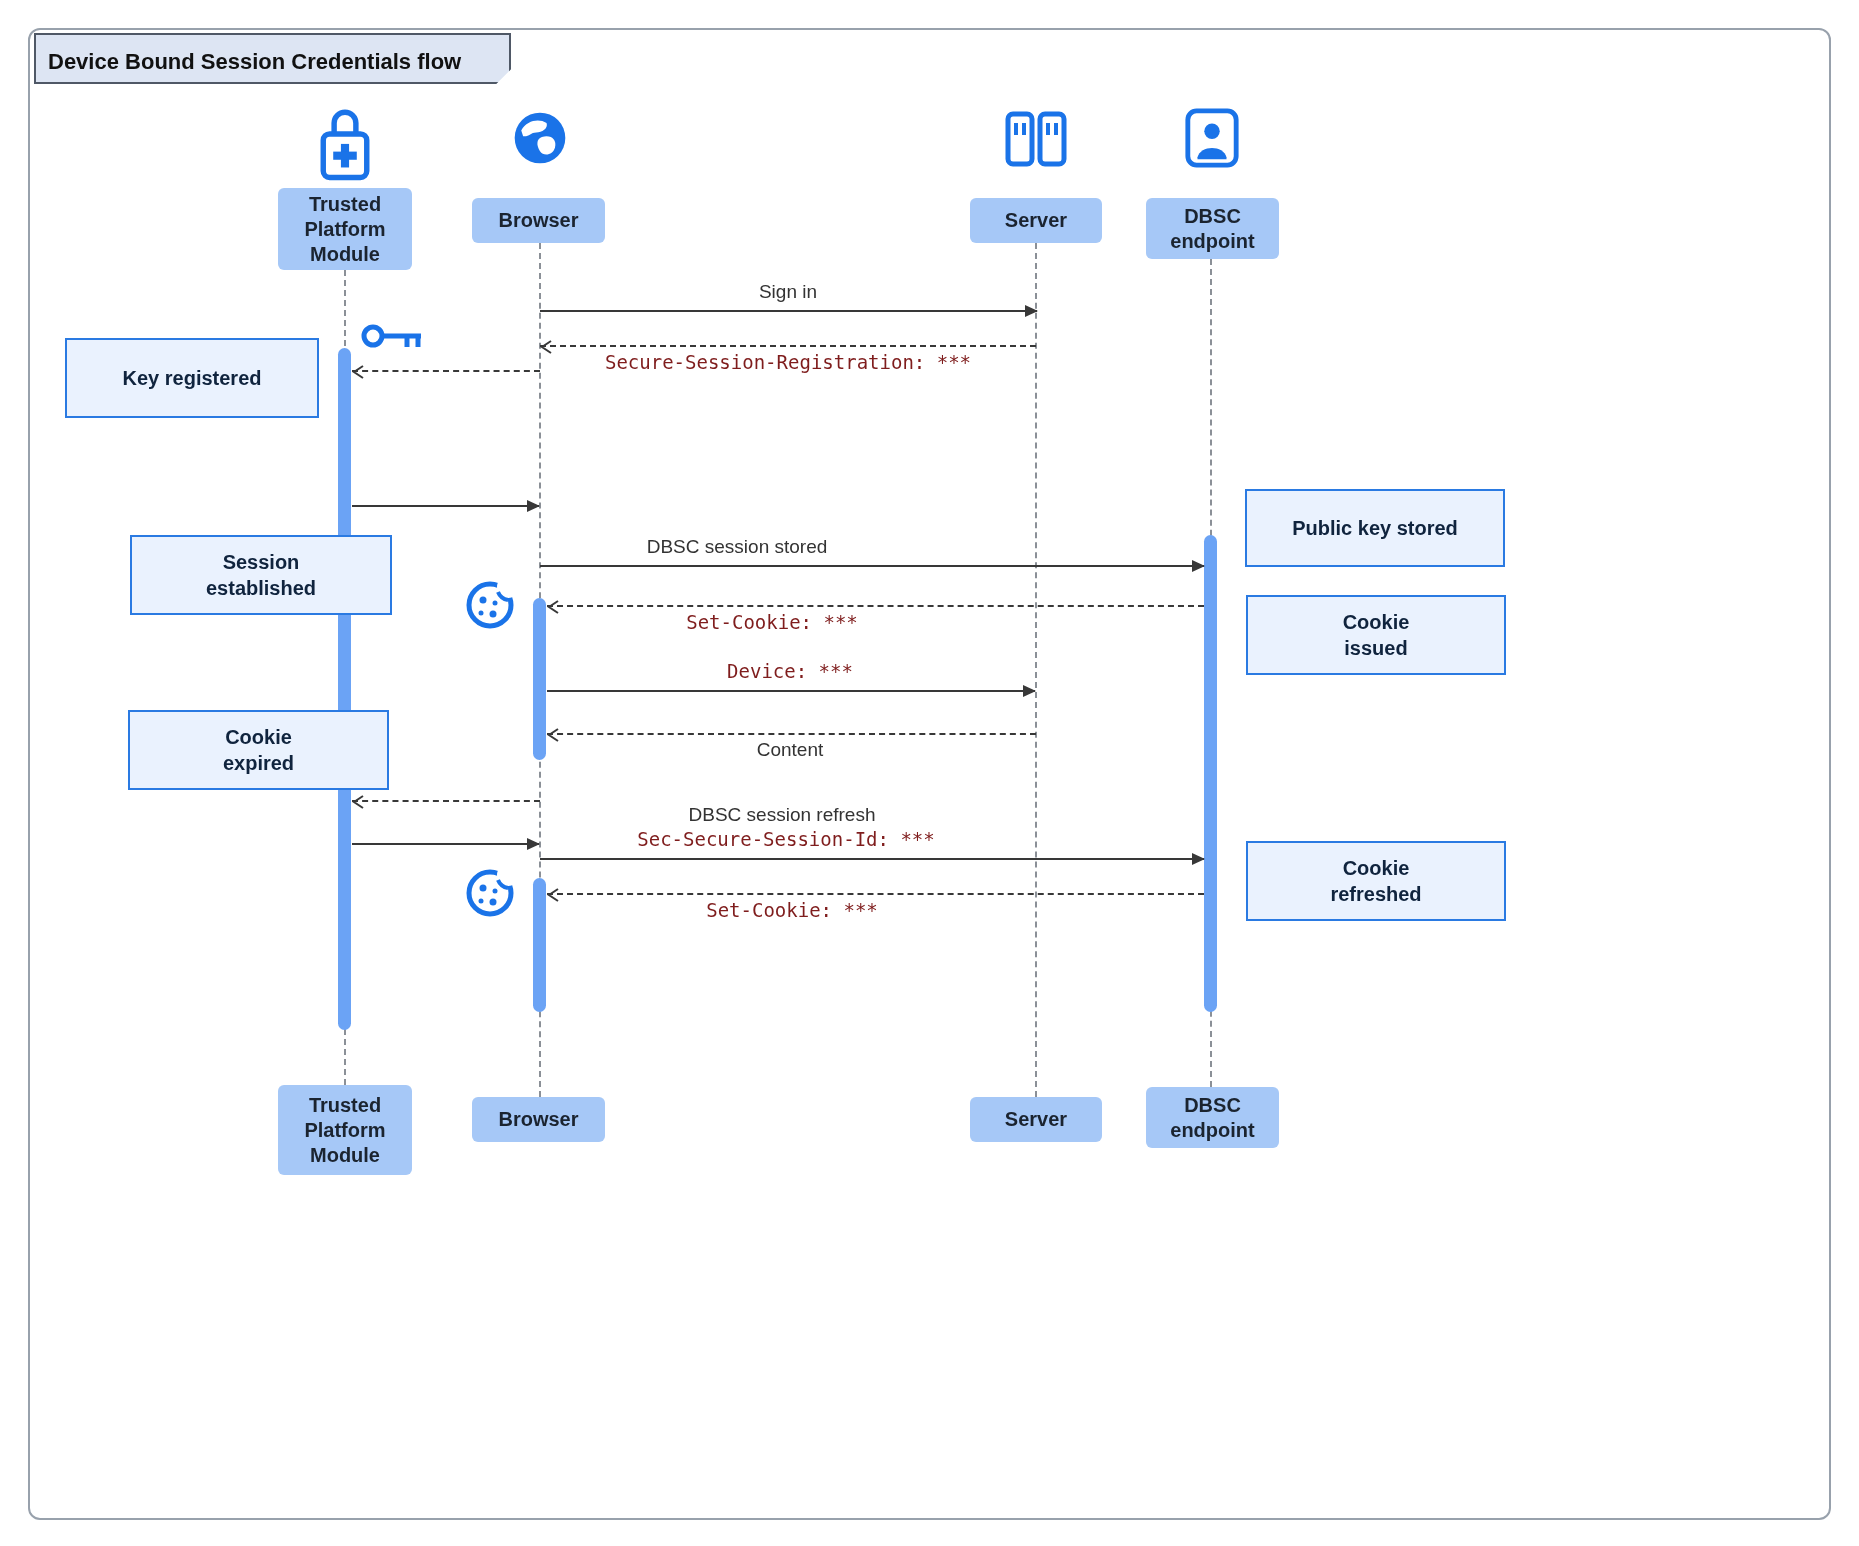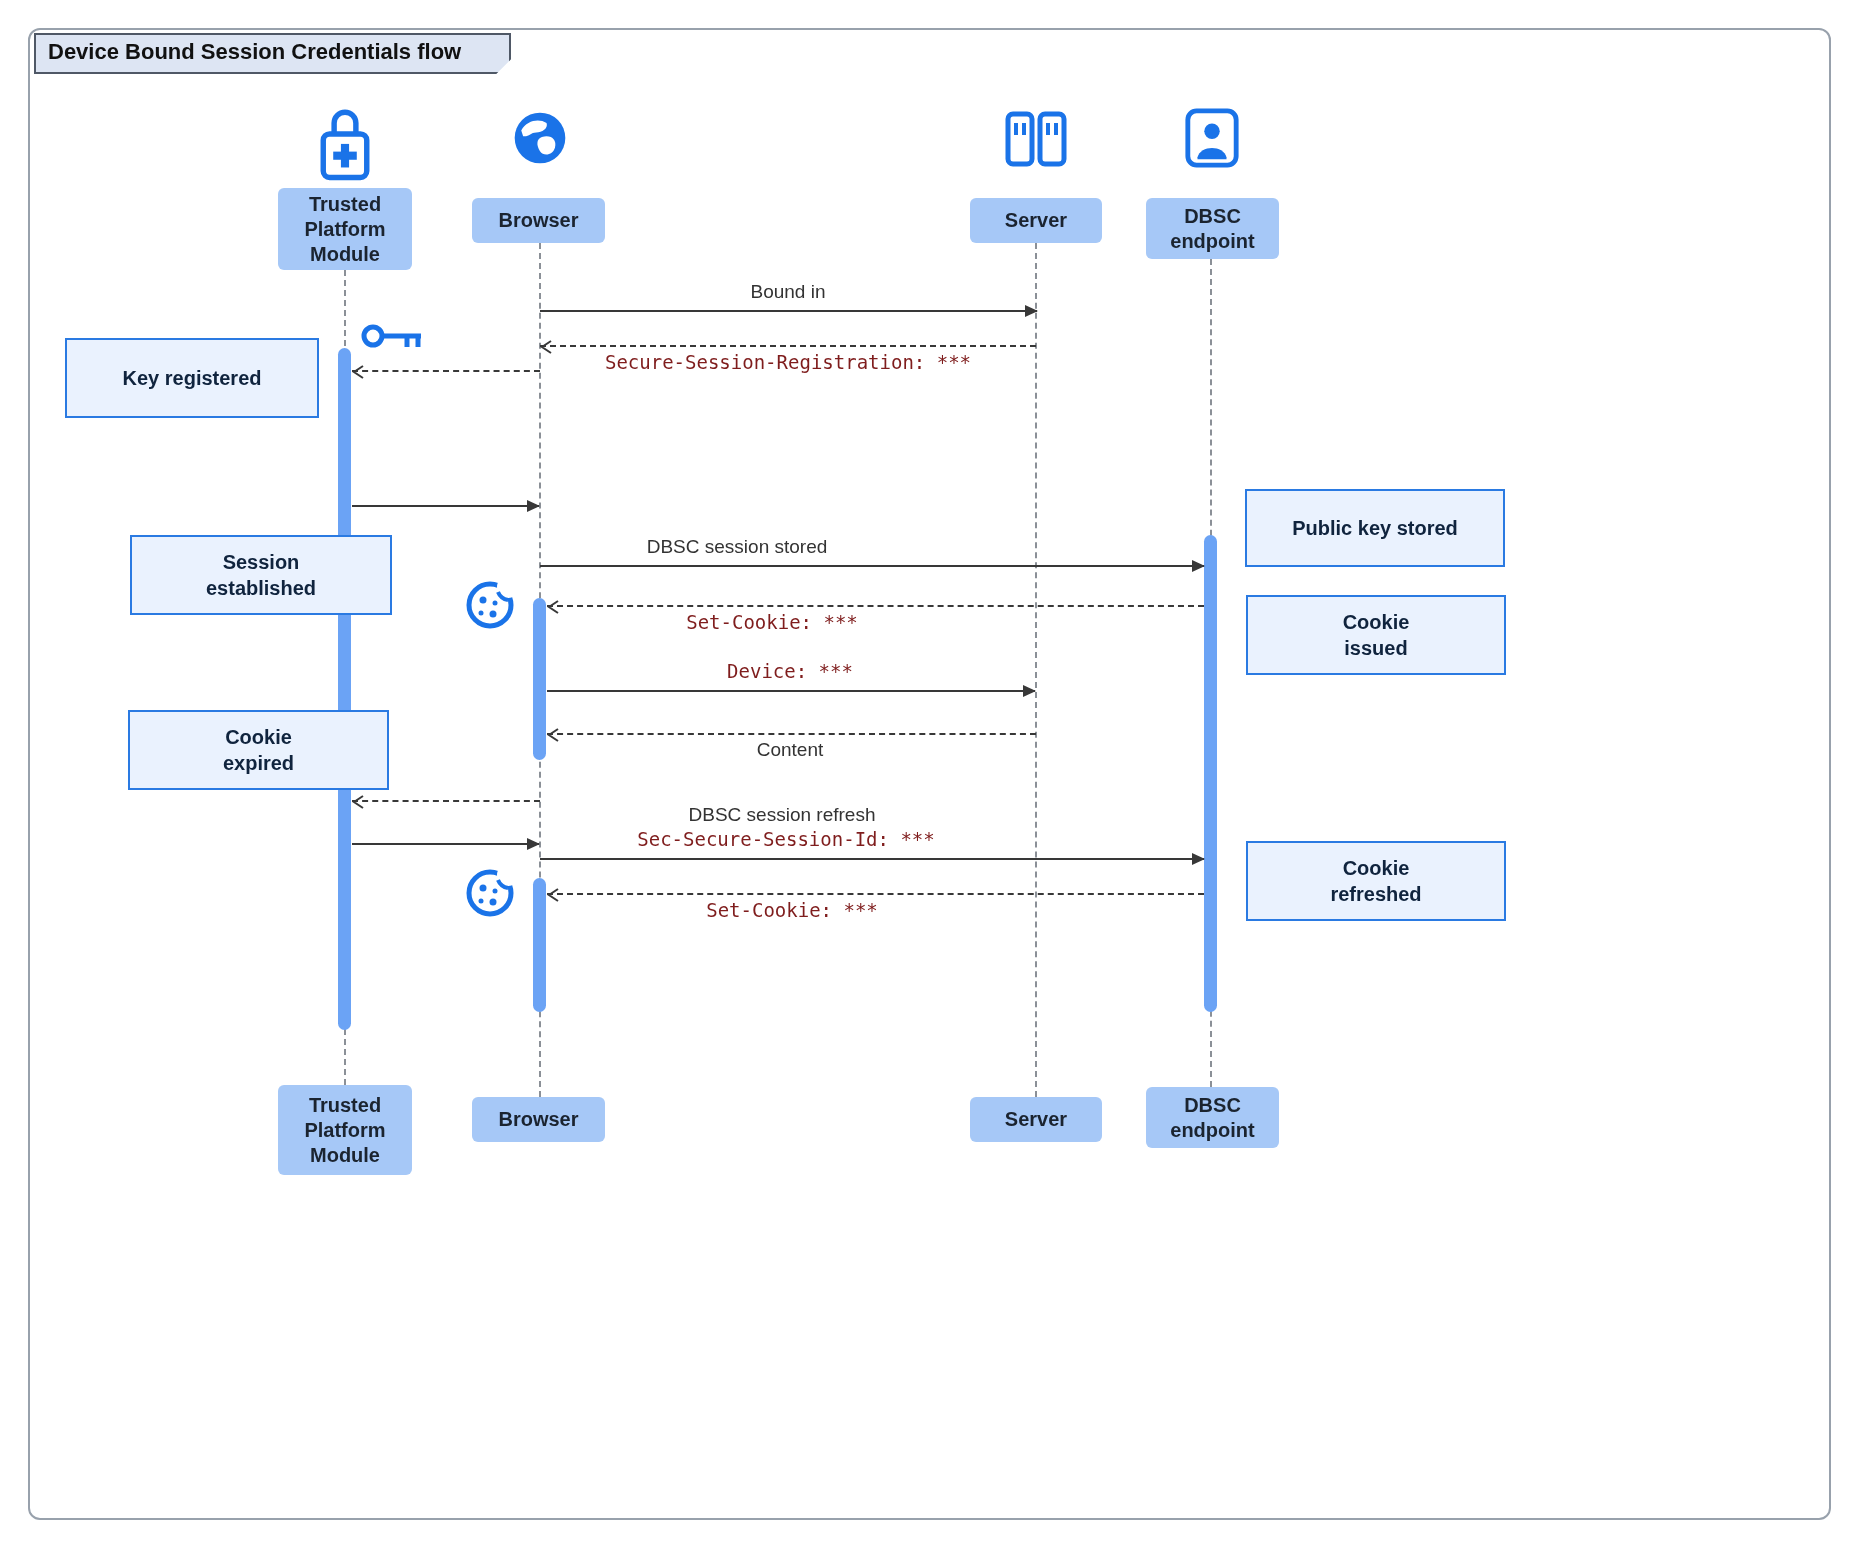--- a/index.html
+++ b/index.html
@@ -2,21 +2,21 @@
 <html><head>
 <meta charset="utf-8">
 <style>
   html,body { margin:0; padding:0; background:#ffffff; font-family:"Liberation Sans", sans-serif; }
   #canvas { position:relative; width:1859px; height:1546px; background:#ffffff; overflow:hidden; }
 
   .frame { position:absolute; left:28px; top:28px; width:1799px; height:1488px;
            border:2px solid #98a1ac; border-radius:12px; background:#ffffff; }
 
   .title-tab { position:absolute; left:34px; top:33px; background:#dde5f3; border:2px solid #4f5866;
-               padding:4px 48px 7px 12px; font-size:22px; font-weight:700; color:#111;
+               padding:14px 48px 7px 12px; font-size:22px; font-weight:700; color:#111;
                clip-path: polygon(0 0, 100% 0, 100% calc(100% - 15px), calc(100% - 15px) 100%, 0 100%); }
 
   .lifeline { position:absolute; width:0; border-left:2px dashed #8b9097; }
 
   .pbox { position:absolute; display:flex; align-items:center; justify-content:center;
           background:#a6c8f7; border-radius:6px; font-weight:700; font-size:20px; color:#1b2430;
           text-align:center; line-height:1.25; }
   .pre { white-space:pre-line; }
 
   .activation { position:absolute; width:13px; background:#6ba3f5; border-radius:7px; }
@@ -195,21 +195,21 @@
     <span class="fh-right"></span>
   </div>
   <div class="arrow dashed" style="left:547px; top:893px; width:657px;">
     <span class="oh-left">
         <svg width="16" height="16" viewBox="0 0 16 16">
           <path d="M12 2 L3 8 L12 14" fill="none" stroke="#383838" stroke-width="2"></path>
         </svg>
       </span>
   </div>
 
-  <div class="msg-label" style="left:788px; top:281px;">Bound in</div>
+  <div class="msg-label" style="left:788px; top:281px;">Sign in</div>
   <div class="msg-label mono" style="left:788px; top:351px;">Secure-Session-Registration: ***</div>
   <div class="msg-label" style="left:737px; top:536px;">DBSC session stored</div>
   <div class="msg-label mono" style="left:772px; top:611px;">Set-Cookie: ***</div>
   <div class="msg-label mono" style="left:790px; top:660px;">Device: ***</div>
   <div class="msg-label" style="left:790px; top:739px;">Content</div>
   <div class="msg-label" style="left:782px; top:804px;">DBSC session refresh</div>
   <div class="msg-label mono" style="left:786px; top:828px;">Sec-Secure-Session-Id: ***</div>
   <div class="msg-label mono" style="left:792px; top:899px;">Set-Cookie: ***</div>
 
   <div class="pbox pre" style="left:278px; top:1085px; width:134px; height:90px;">Trusted

